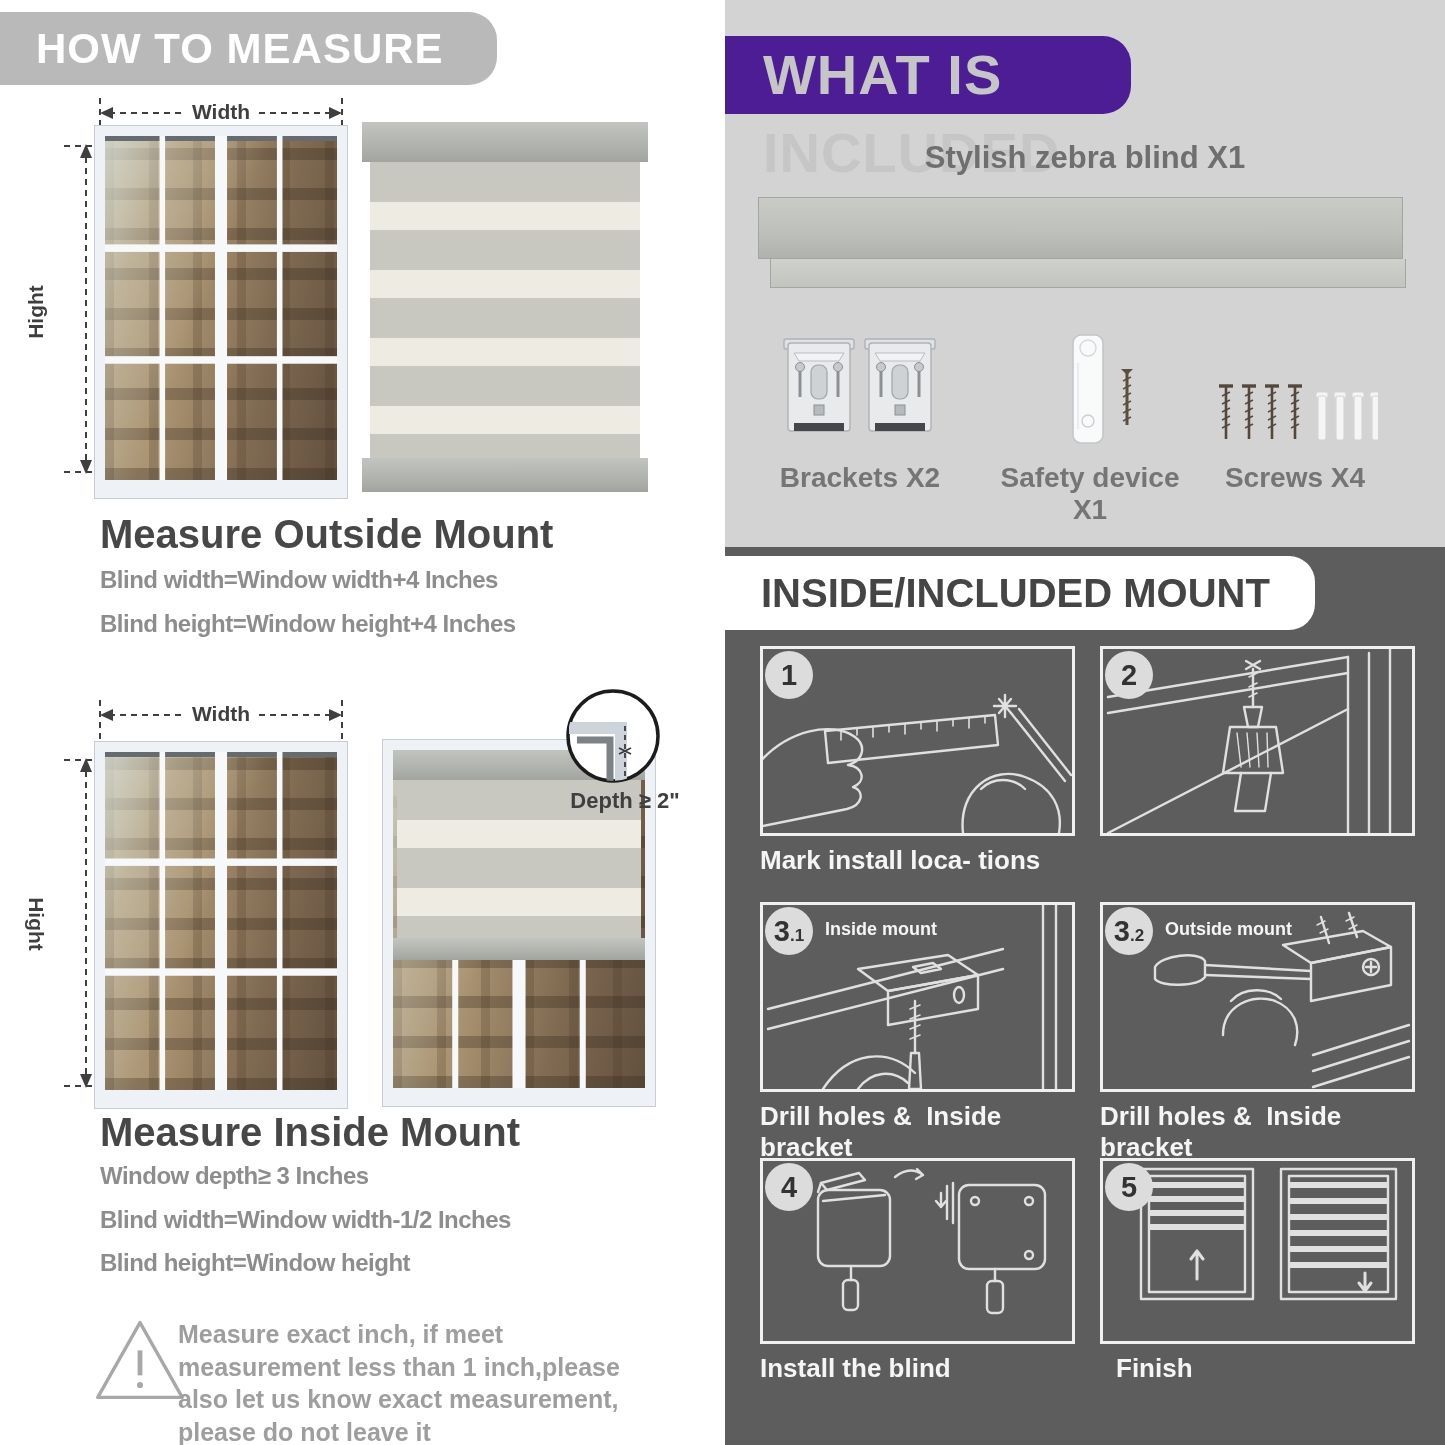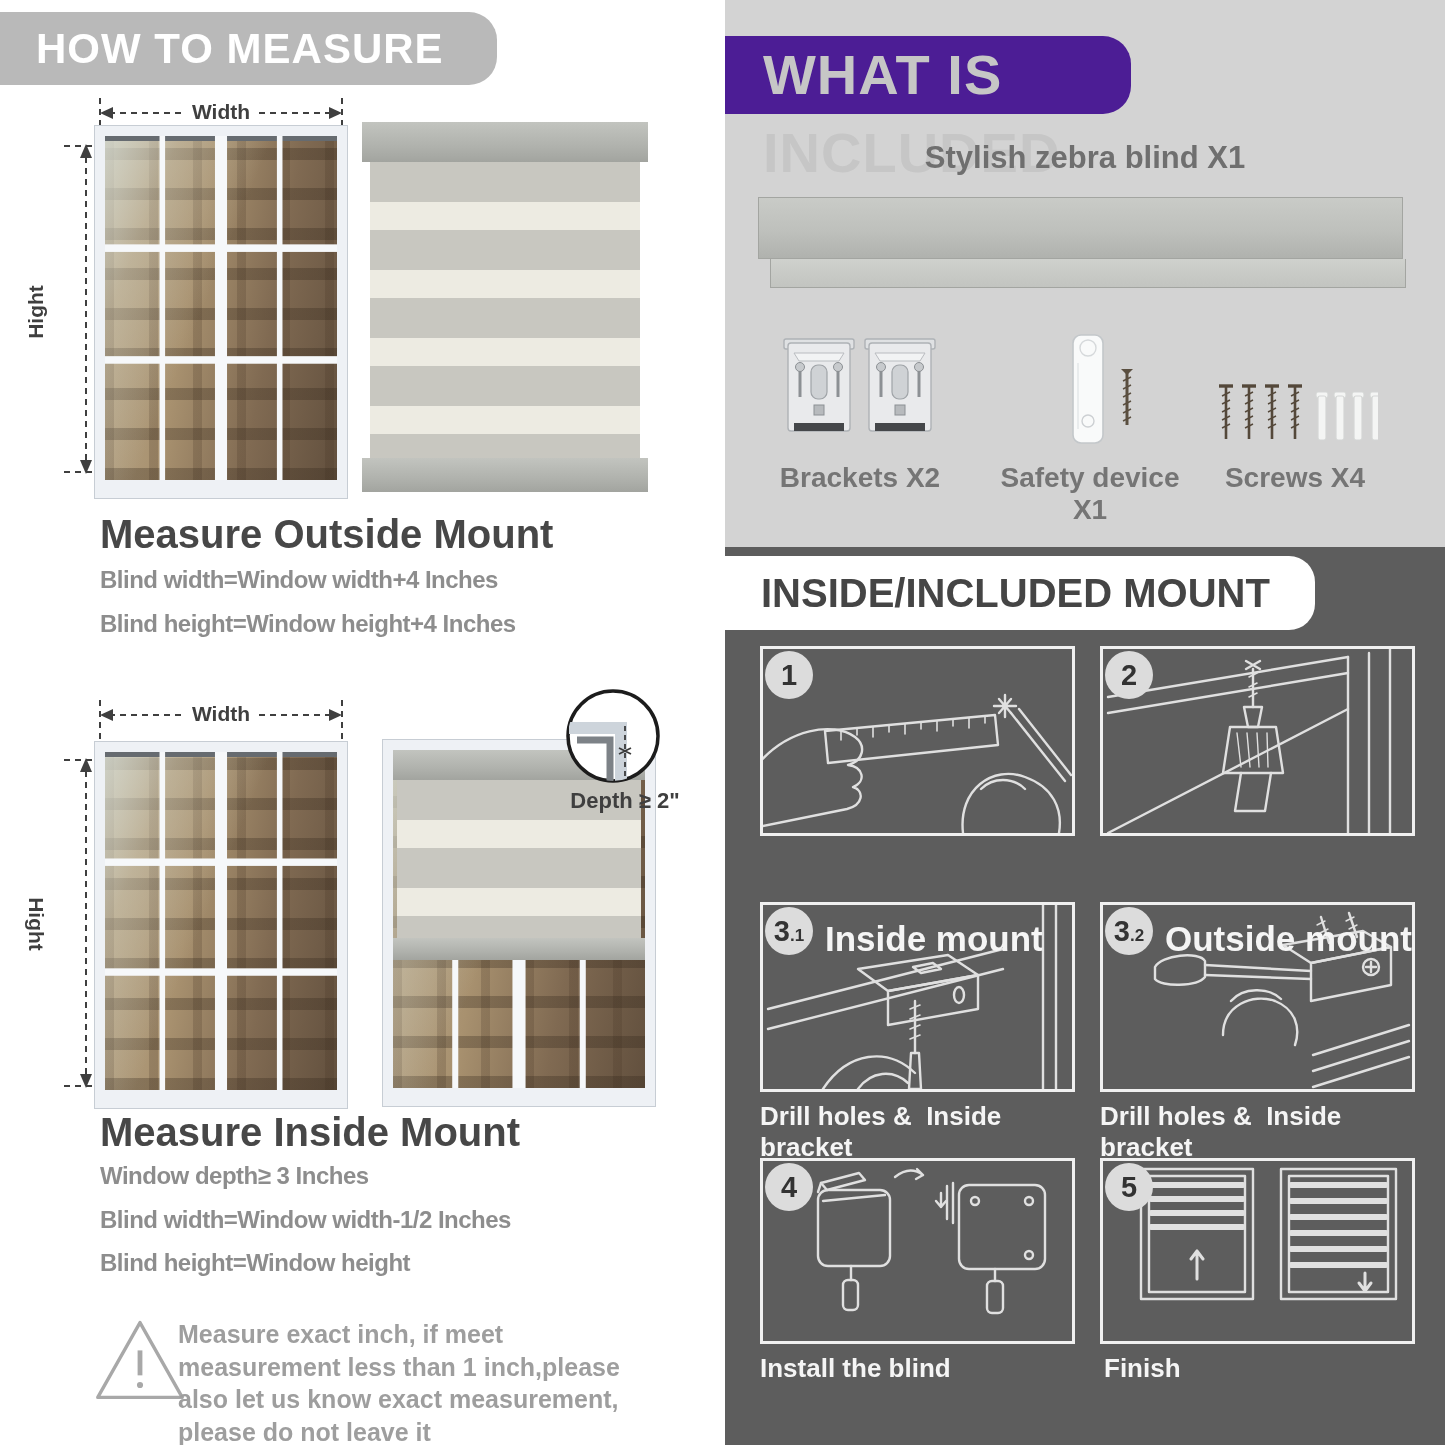--- a/index.html
+++ b/index.html
@@ -49,21 +49,21 @@
   
   .t-product{color:#6f6f6f;font-size:31px;font-weight:bold;text-align:center;}
   .t-item{color:#757575;font-size:28px;font-weight:bold;text-align:center;}
 
   
   .step{border:3px solid #f0f0f0;background:#5d5d5d;box-sizing:border-box;overflow:hidden;}
   .badge{position:absolute;left:2px;top:2px;width:48px;height:48px;border-radius:50%;
          background:#dcdcdc;color:#333333;font-size:29px;font-weight:bold;
          display:flex;align-items:center;justify-content:center;}
   .badge .sub{font-size:17px;margin-top:10px;}
-  .step-title{position:absolute;left:62px;top:14px;color:#f5f5f5;font-size:35px;font-weight:bold;}
+  .step-title{position:absolute;left:62px;top:14px;color:#f5f5f5;font-size:18px;font-weight:bold;}
   .cap{color:#f5f5f5;font-size:26px;font-weight:bold;white-space:pre-wrap;}
   .lineart{stroke:#e0e0e0;stroke-width:2.4;fill:none;stroke-linecap:round;stroke-linejoin:round;}
 </style>
 </head>
 <body>
 
 <div class="page">
 
   <div class="abs hdr-left">HOW TO MEASURE</div>
 
@@ -398,20 +398,21 @@
           <path d="M138,124 L132,162 L162,162 L168,124"></path>
         </g>
       </svg>
       <div class="badge">
         <span>2</span>
           <span class="sub"></span>
       </div>
       <div class="step-title"></div>
     </div>
 
+    <div class="abs cap" style="left:35px;top:298px;width:330px;">Mark install loca- tions</div>
 
     <div class="abs step" style="left:35px;top:355px;width:315px;height:190px;">
       <svg class="abs" style="left:0;top:0;" width="309" height="184" viewBox="0 0 309 184">
         <g class="lineart">
           <path d="M5,104 L240,44"></path>
             <path d="M5,124 L240,64"></path>
           <path d="M280,0 L280,184"></path>
             <path d="M293,0 L293,184"></path>
           <path d="M95,64 L185,50 L215,70 L125,86 Z"></path>
           <path d="M125,86 L215,70 L215,104 L125,120 Z"></path>
@@ -521,16 +522,16 @@
         </g>
       </svg>
       <div class="badge">
         <span>5</span>
           <span class="sub"></span>
       </div>
       <div class="step-title"></div>
     </div>
 
     <div class="abs cap" style="left:35px;top:806px;width:330px;">Install the blind</div>
-    <div class="abs cap" style="left:379px;top:806px;width:330px;">Finish</div>
+    <div class="abs cap" style="left:391px;top:806px;width:330px;">Finish</div>
   </div>
 
 </div>
 
 </body></html>

